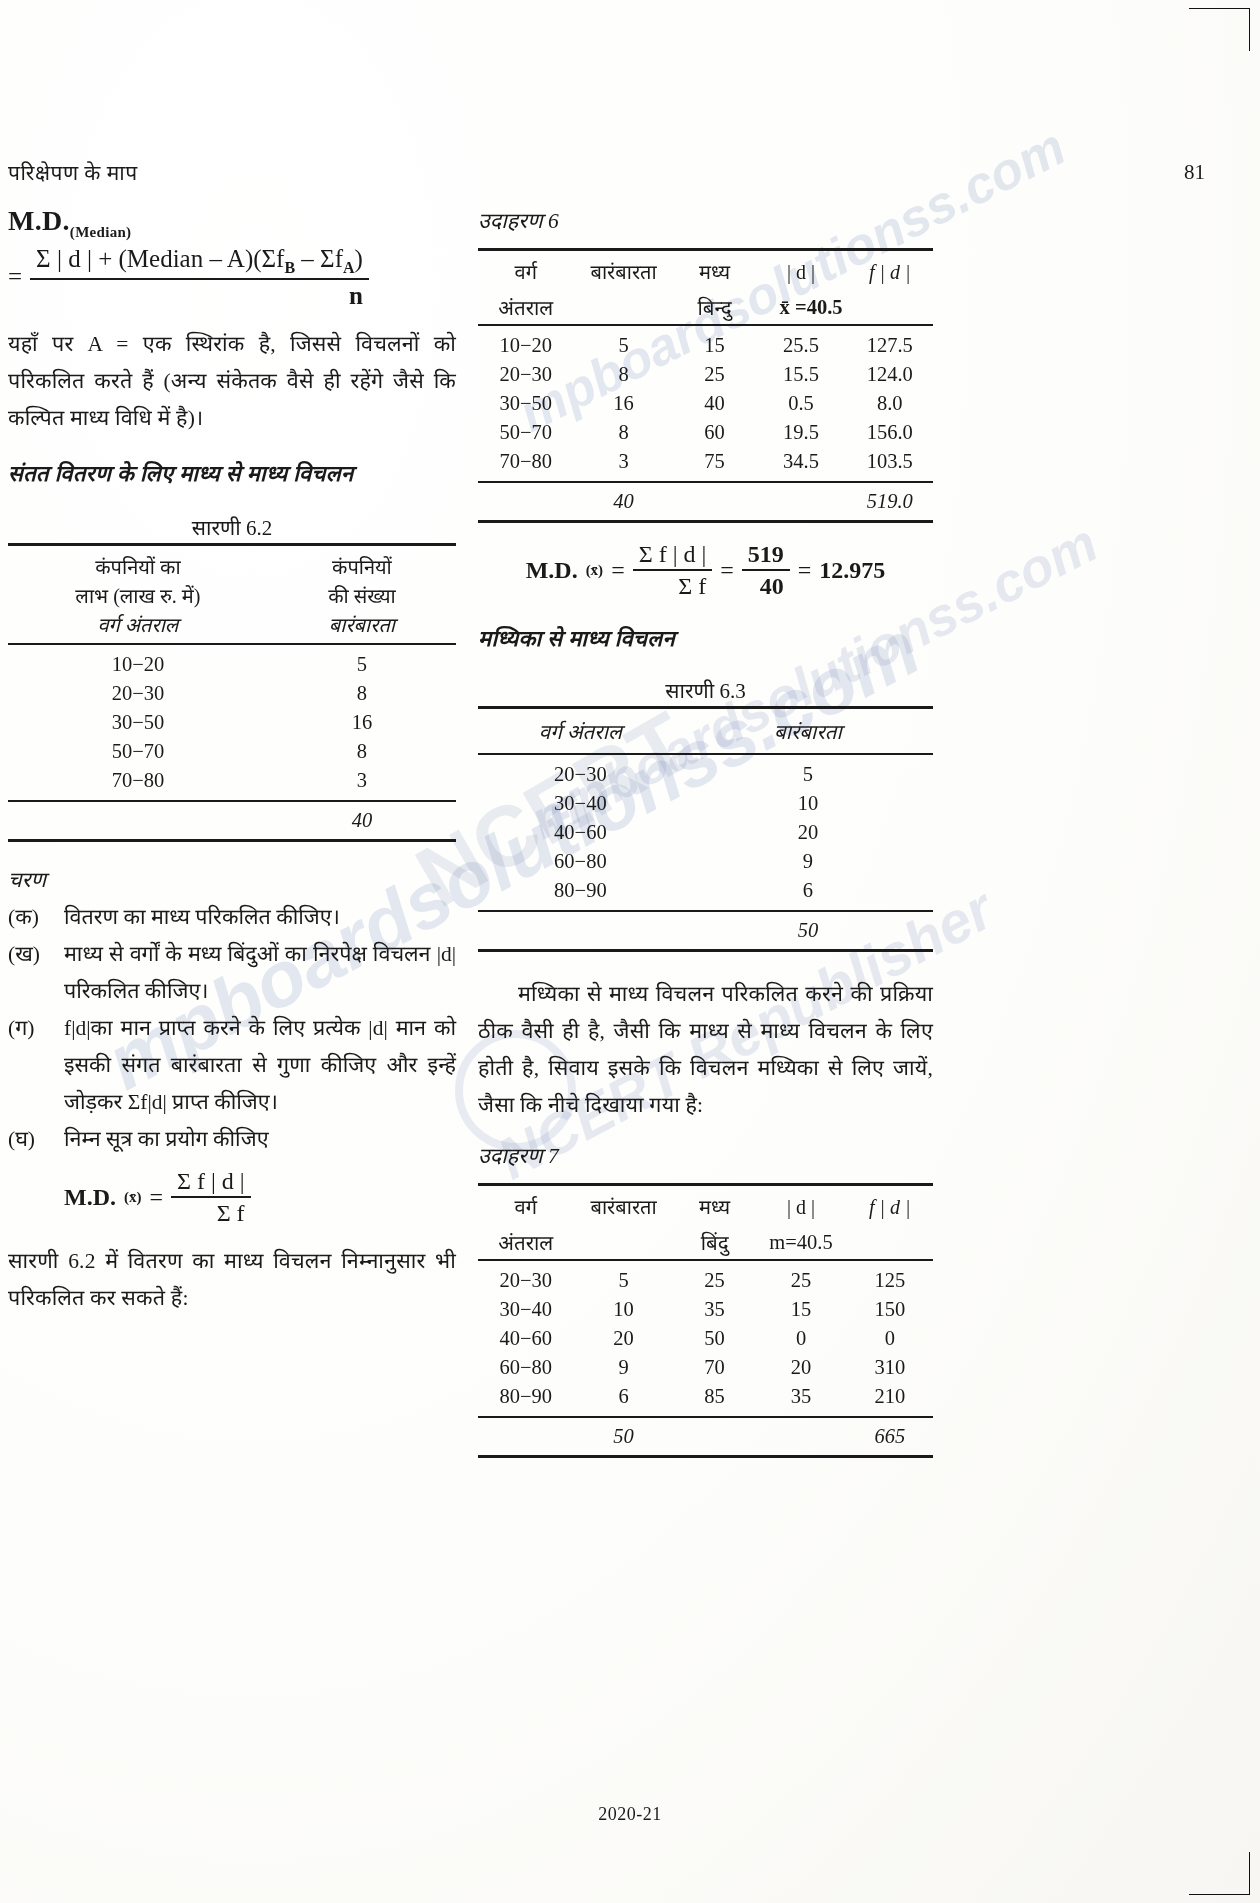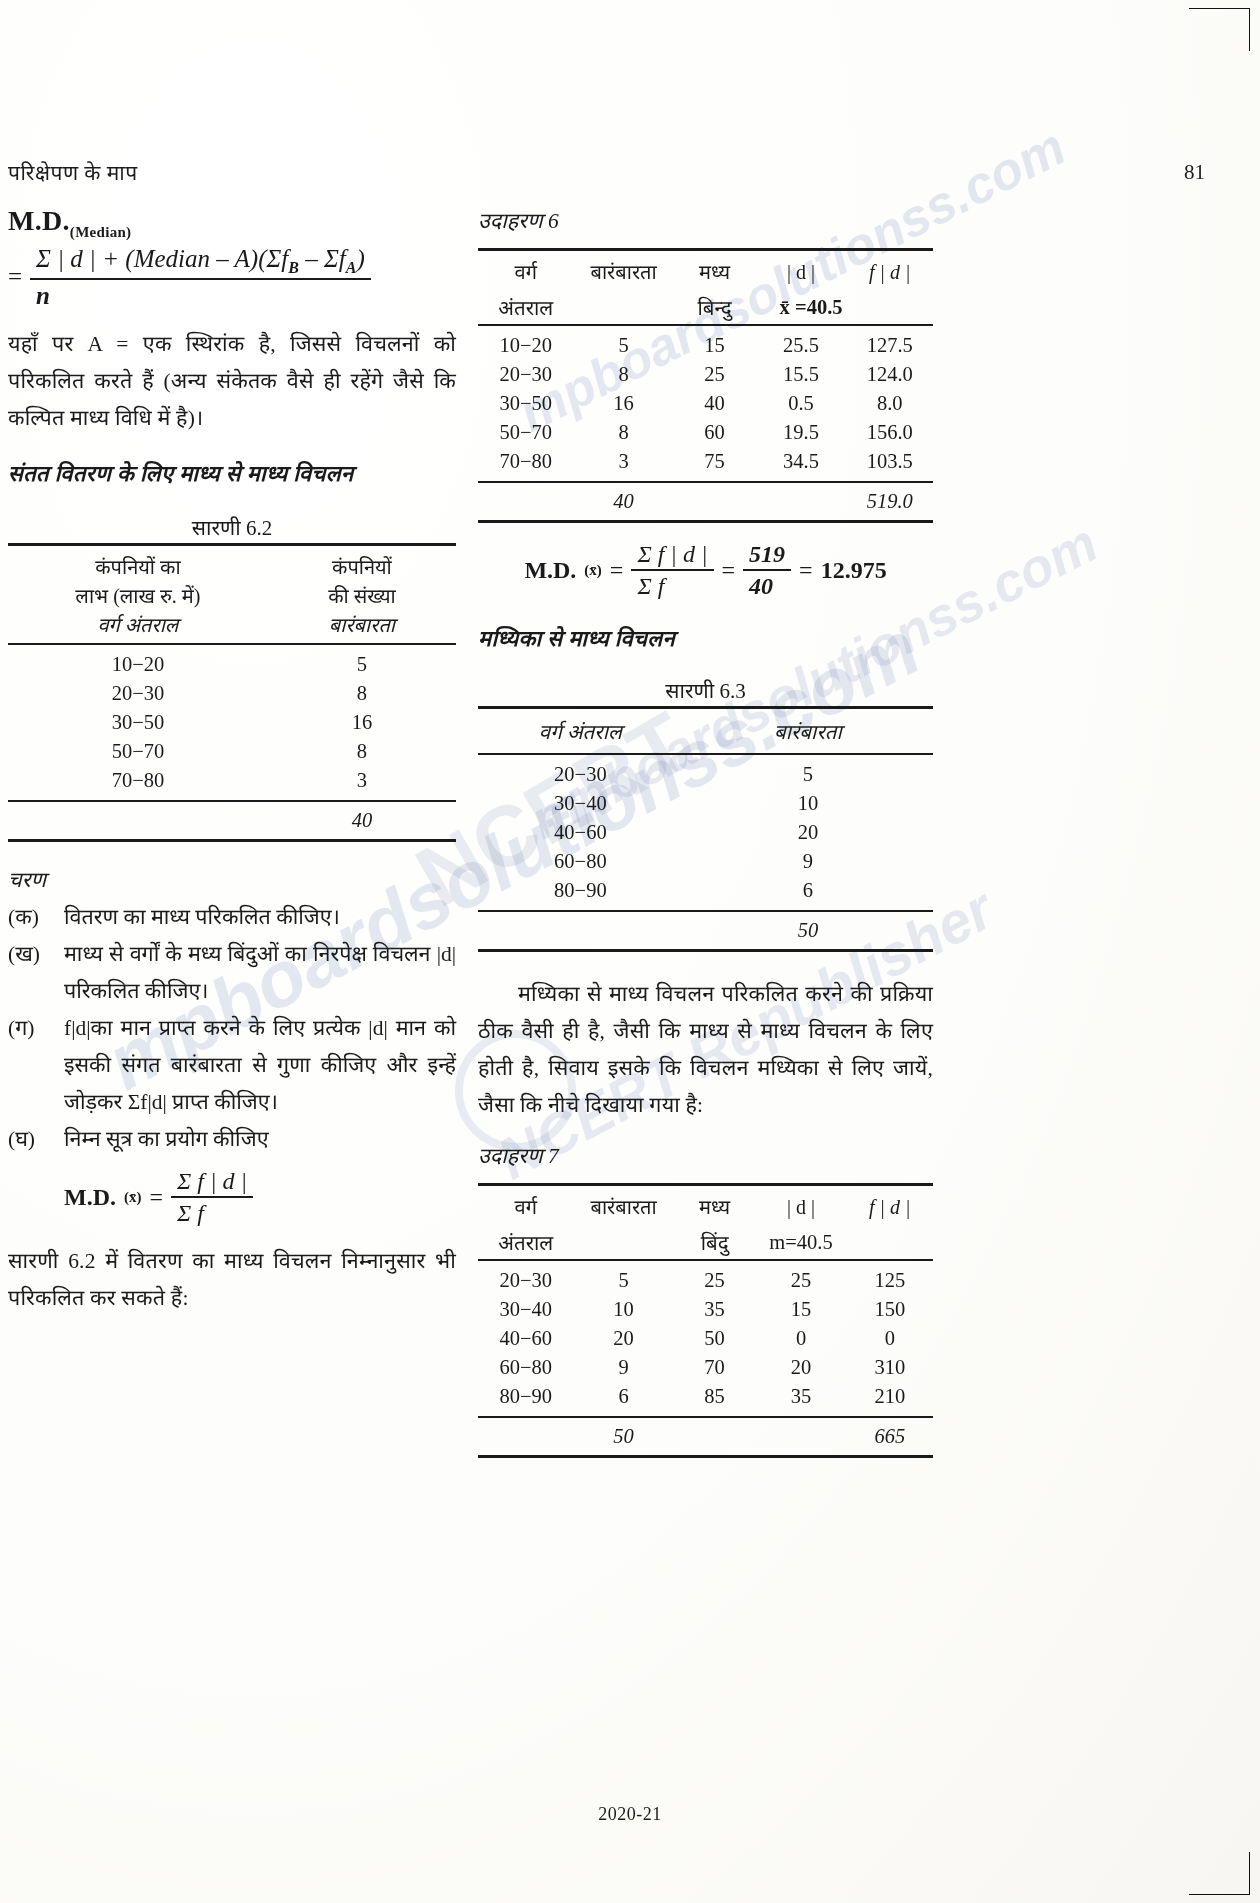--- a/index.html
+++ b/index.html
@@ -43,21 +43,21 @@
 
   .hi{font-family:"Liberation Serif","DejaVu Serif",serif;}
   .para{font-size:21.5px;line-height:37px;text-align:justify;letter-spacing:.2px;}
   .heading-it{font-style:italic;font-weight:bold;font-size:22px;line-height:34px;letter-spacing:.3px;}
   .center{text-align:center;}
 
   
   .math{font-family:"Liberation Serif","DejaVu Serif",serif;}
   .mdlabel{font-size:28px;font-weight:bold;letter-spacing:.3px;}
   .mdlabel sub{font-size:15px;font-weight:bold;}
-  .frac{display:inline-block;vertical-align:middle;text-align:left;font-style:italic;}
+  .frac{display:inline-block;vertical-align:middle;text-align:right;}
   .frac .num{display:block;padding:0 6px 1px 6px;border-bottom:2px solid #1a1a1a;}
   .frac .den{display:block;padding:2px 6px 0 6px;}
 
   .eqrow{display:flex;align-items:center;gap:8px;}
 
   
   table.t{border-collapse:collapse;width:100%;font-size:20.5px;}
   table.t td,table.t th{padding:3px 4px;font-weight:normal;text-align:center;}
   .tcap{text-align:center;font-size:21px;margin-bottom:2px;}
   .rule-top{border-top:3px solid #1a1a1a;}

